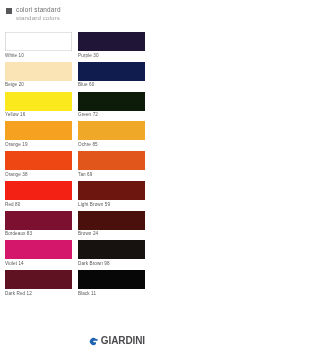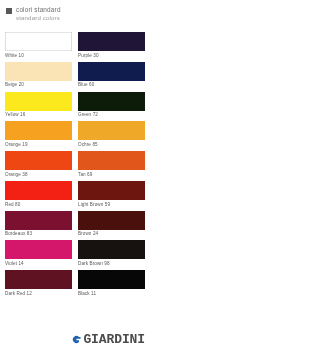--- a/index.html
+++ b/index.html
@@ -78,26 +78,25 @@
     display:flex;
     align-items:center;
     gap:2.5px;
   }
   .logo-mark {
     width:9px; height:9px;
     flex:0 0 auto;
     display:block;
   }
   .logo-word {
-    font-size:13px;
+    font-size:10px;
     font-weight:bold;
     color:#4b4b4d;
     letter-spacing:-.1px;
     line-height:1;
-    font-family:Liberation Mono, monospace;
   }
 </style>
 </head>
 <body>
 
 <div class="page">
 
   <div class="header">
     <span class="hdr-mark"></span>
     <div class="hdr-text">

